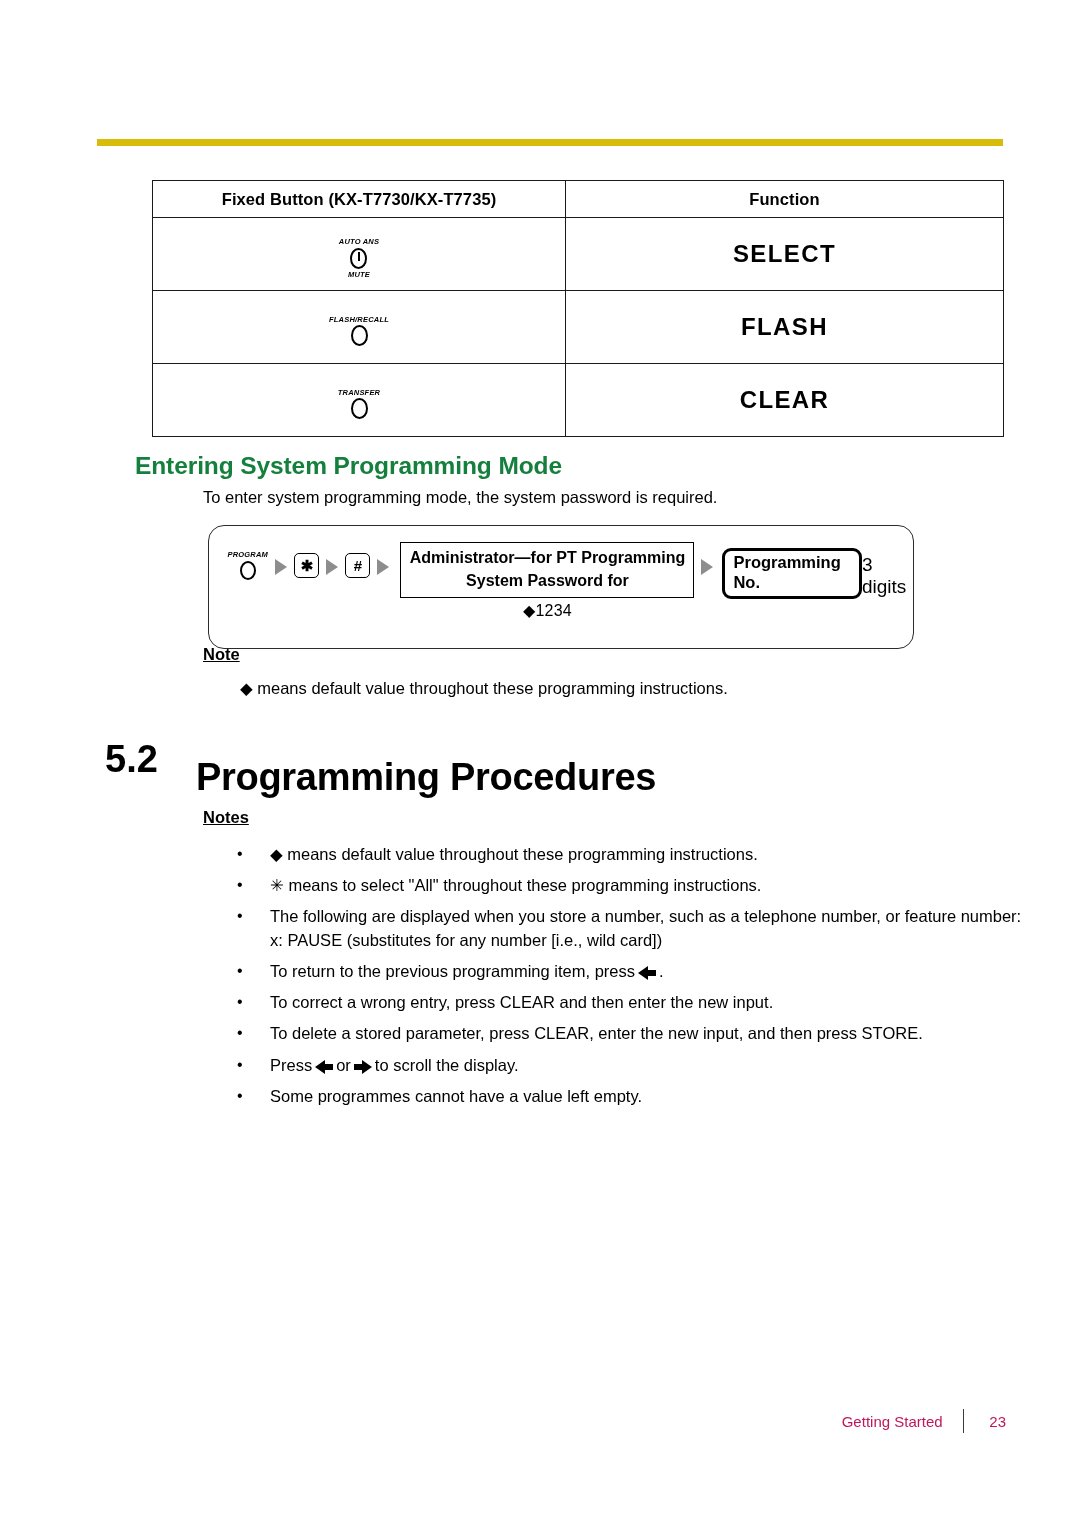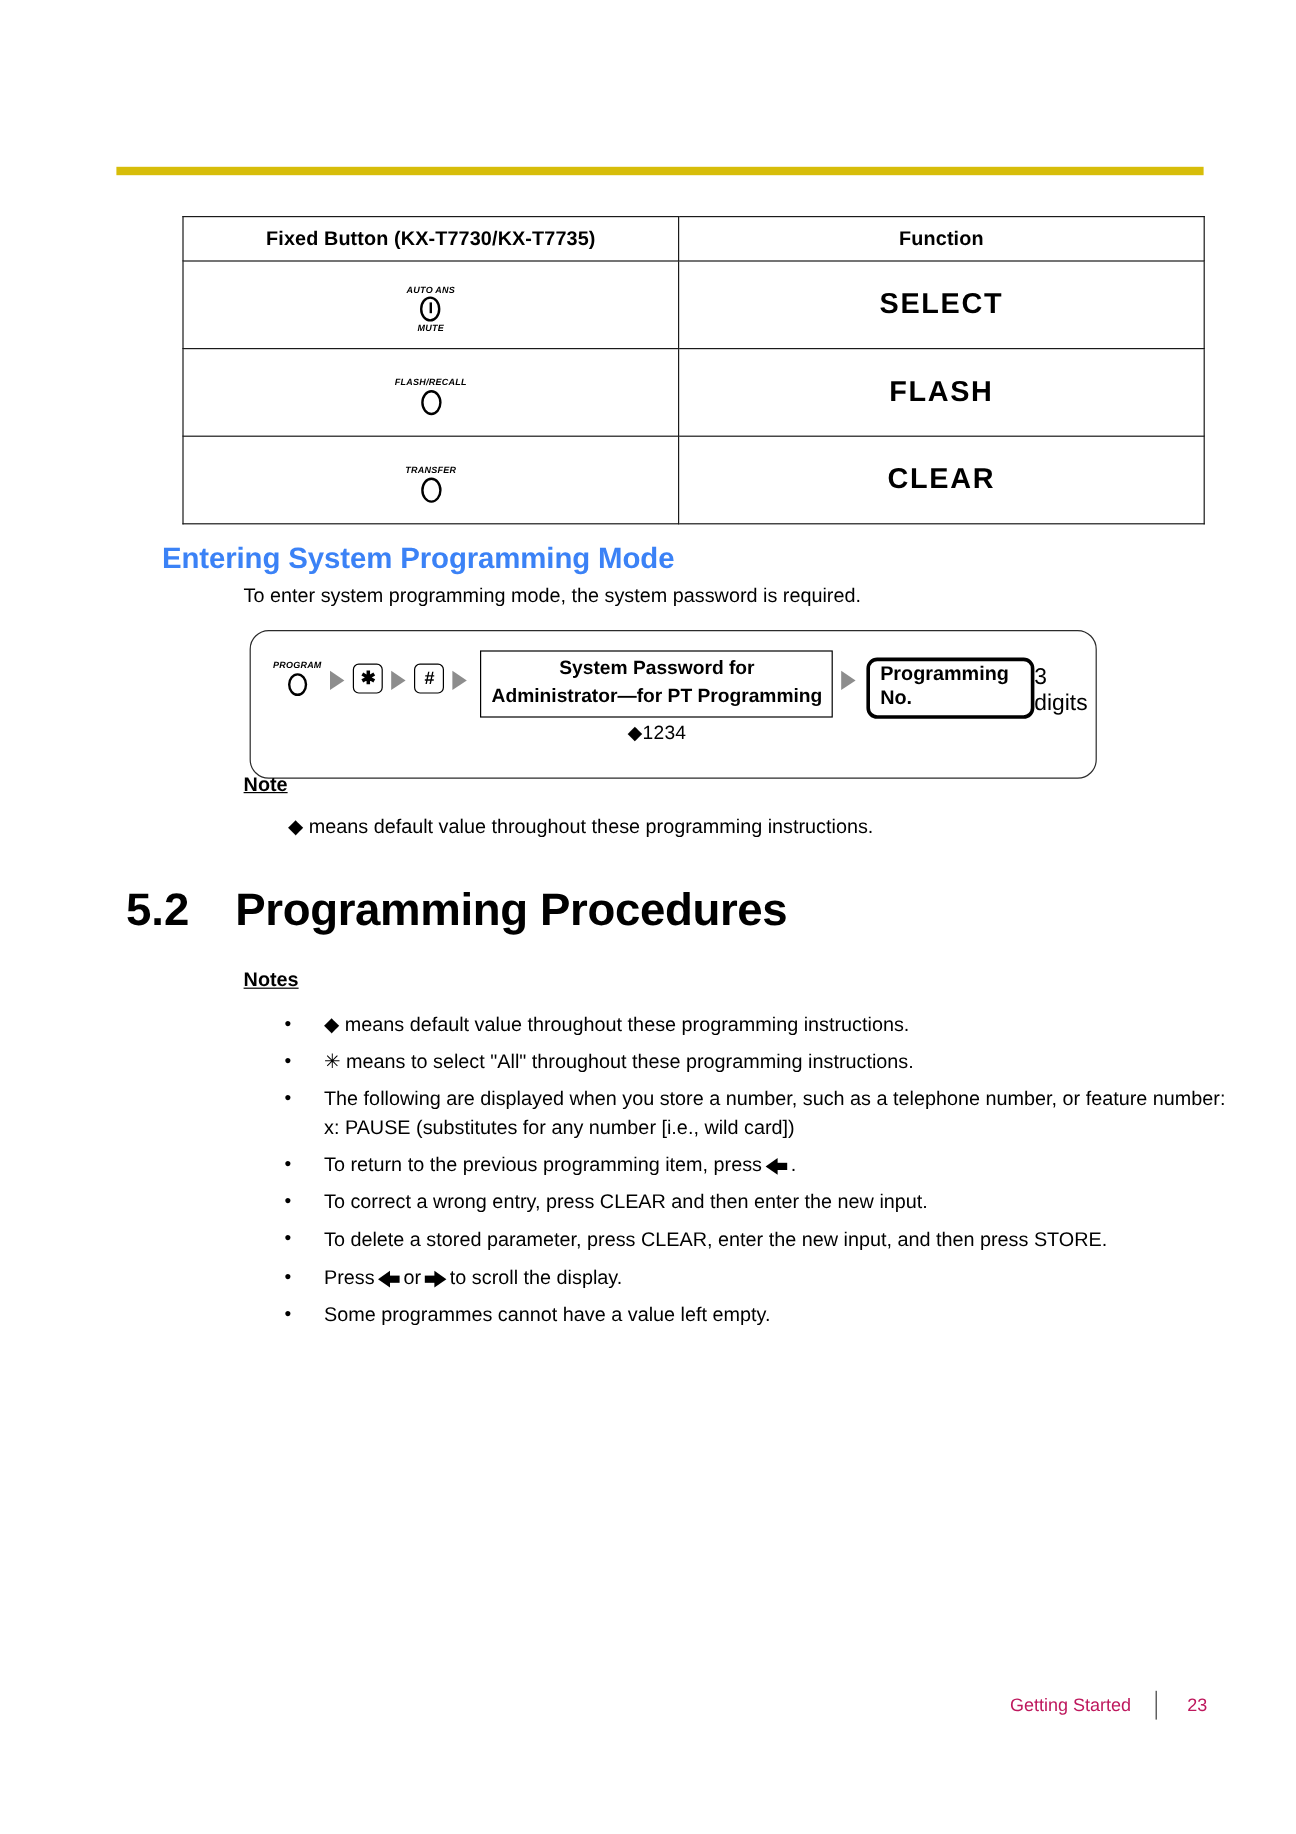--- a/index.html
+++ b/index.html
@@ -82,21 +82,21 @@
     margin-left:-1px;
     background:#000;
   }
 
   
   .sub-head{
     position:absolute;
     left:135px; top:452px;
     font-size:24.5px;
     font-weight:bold;
-    color:#3b82f6;
+    color:#15803d;
     letter-spacing:-.1px;
   }
   .intro-line{
     position:absolute;
     left:203px; top:488px;
     font-size:16.5px;
   }
 
   
   .flow-box{
@@ -202,21 +202,21 @@
 
   
   .sec-num{
     position:absolute;
     left:105px; top:738px;
     font-size:38px;
     font-weight:bold;
   }
   .sec-title{
     position:absolute;
-    left:196px; top:738px;
+    left:196px; top:756px;
     font-size:38px;
     font-weight:bold;
     letter-spacing:-.3px;
   }
 
   .notes-title{
     position:absolute;
     left:203px; top:808px;
     font-size:16.5px;
     font-weight:bold;
@@ -357,22 +357,22 @@
     <div class="keybox">✱</div>
 
     <div class="tri"></div>
 
     <div class="keybox">#</div>
 
     <div class="tri"></div>
 
     <div class="pw-col">
       <div class="pw-box">
+        <div>Administrator—for PT Programming</div>
         <div>System Password for</div>
-        <div>Administrator—for PT Programming</div>
       </div>
       <div class="pw-default">◆1234</div>
     </div>
 
     <div class="tri"></div>
 
     <div class="pn-col">
       <div class="pn-box">Programming No.</div>
       <div class="pn-sub">3 digits</div>
     </div>

